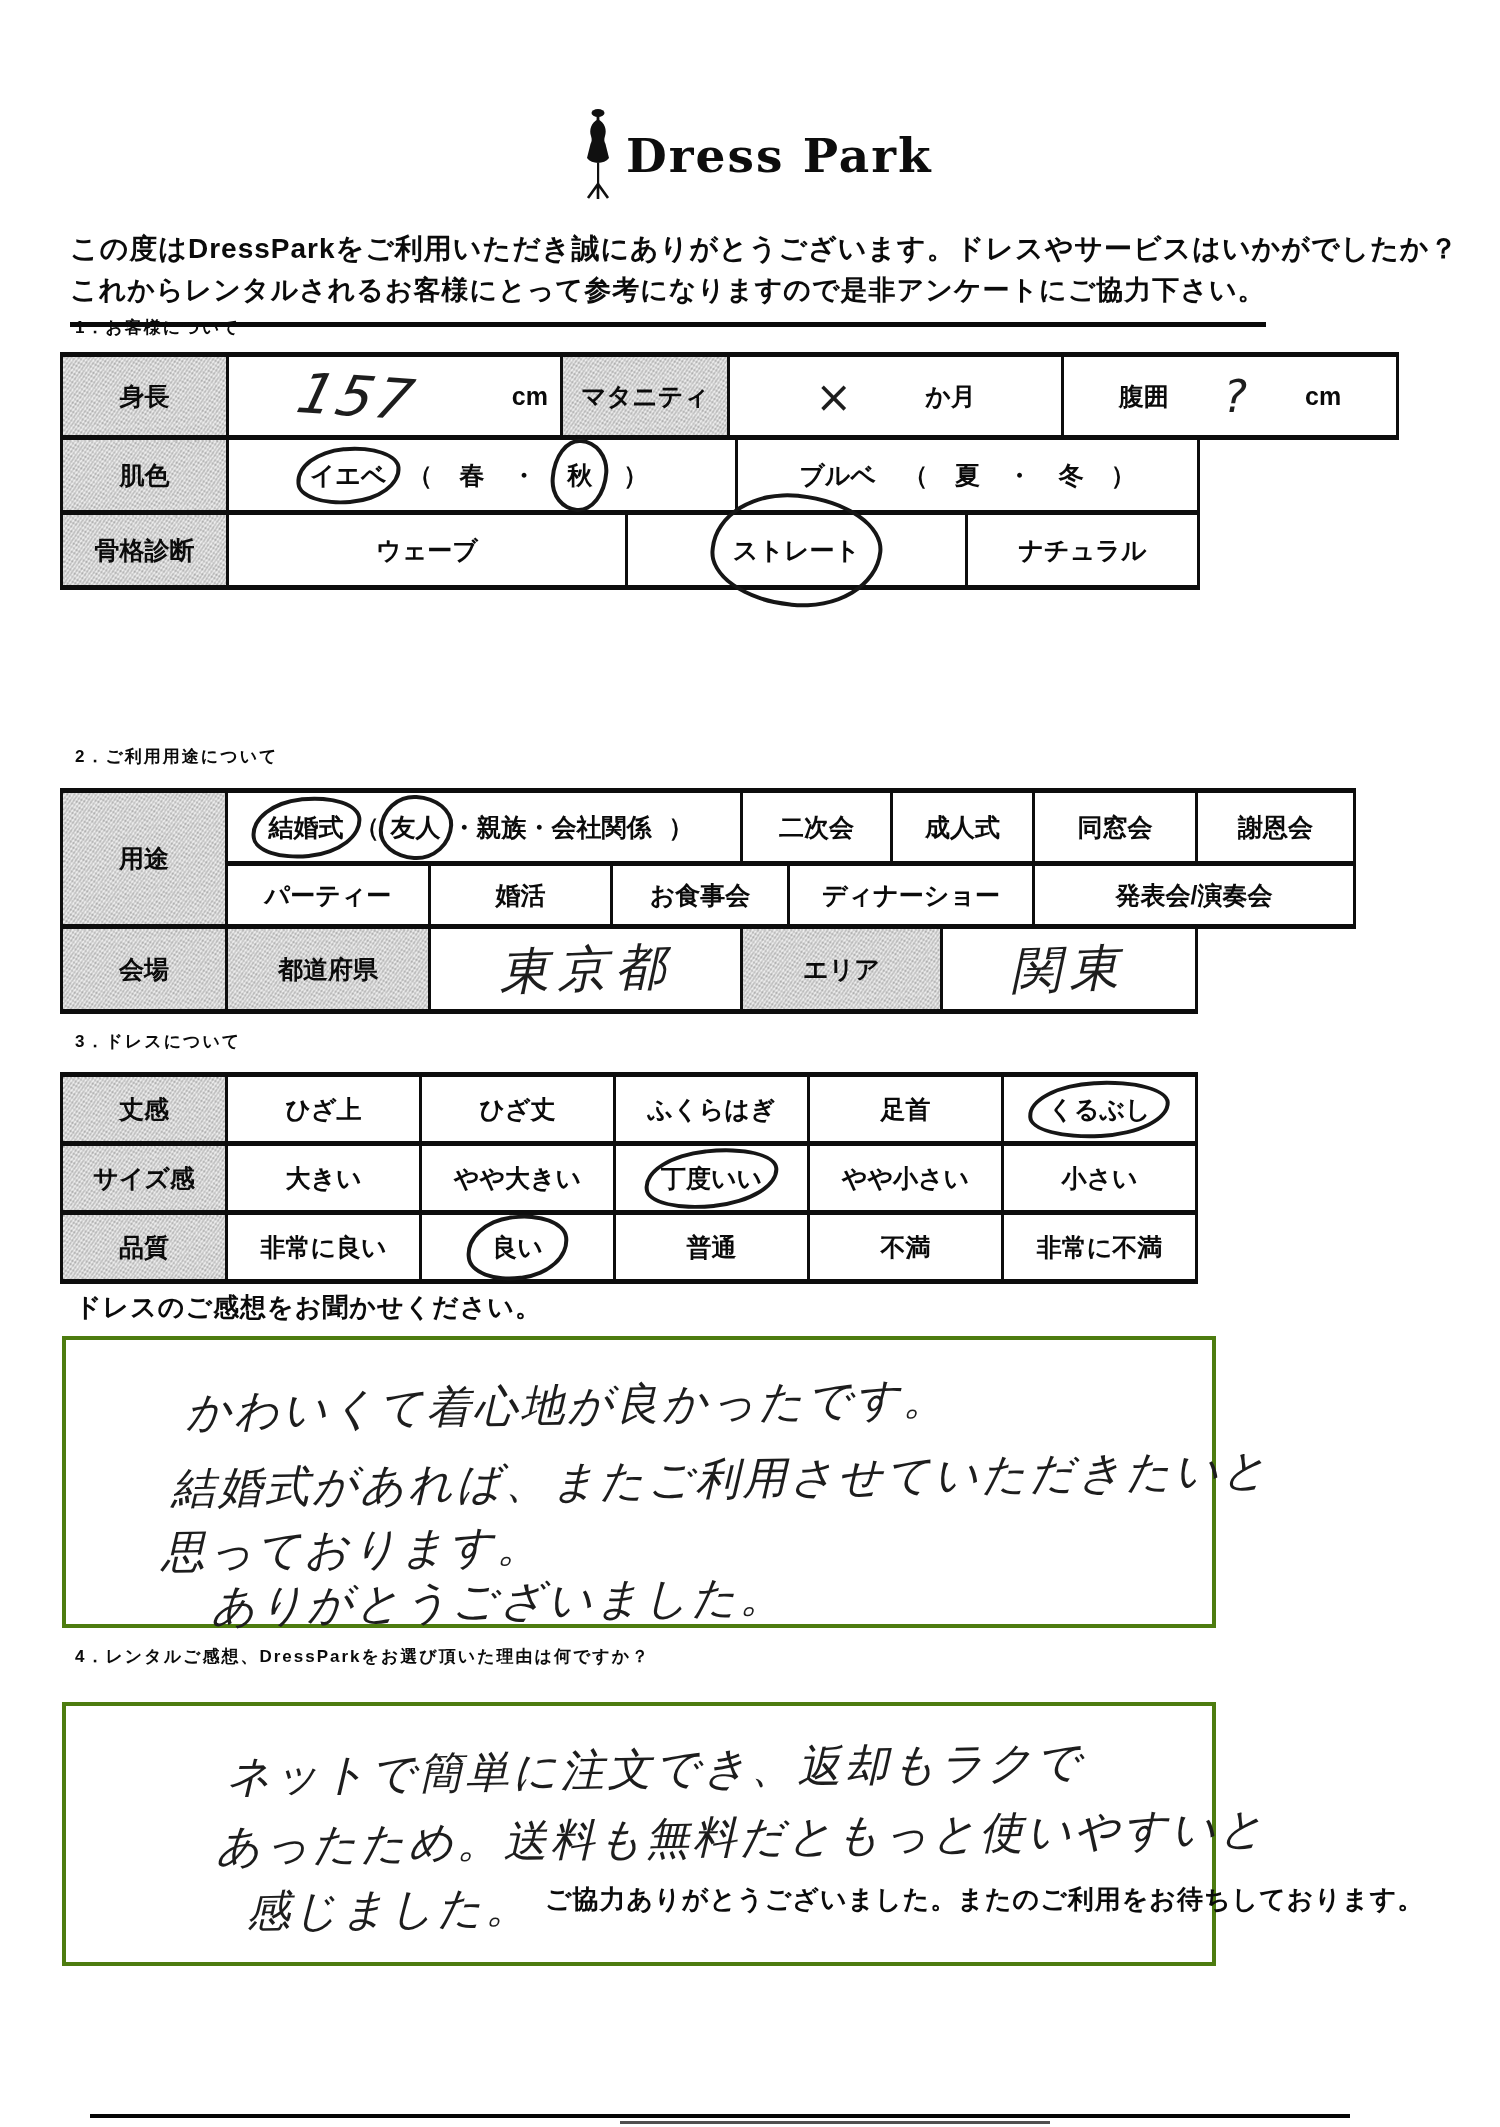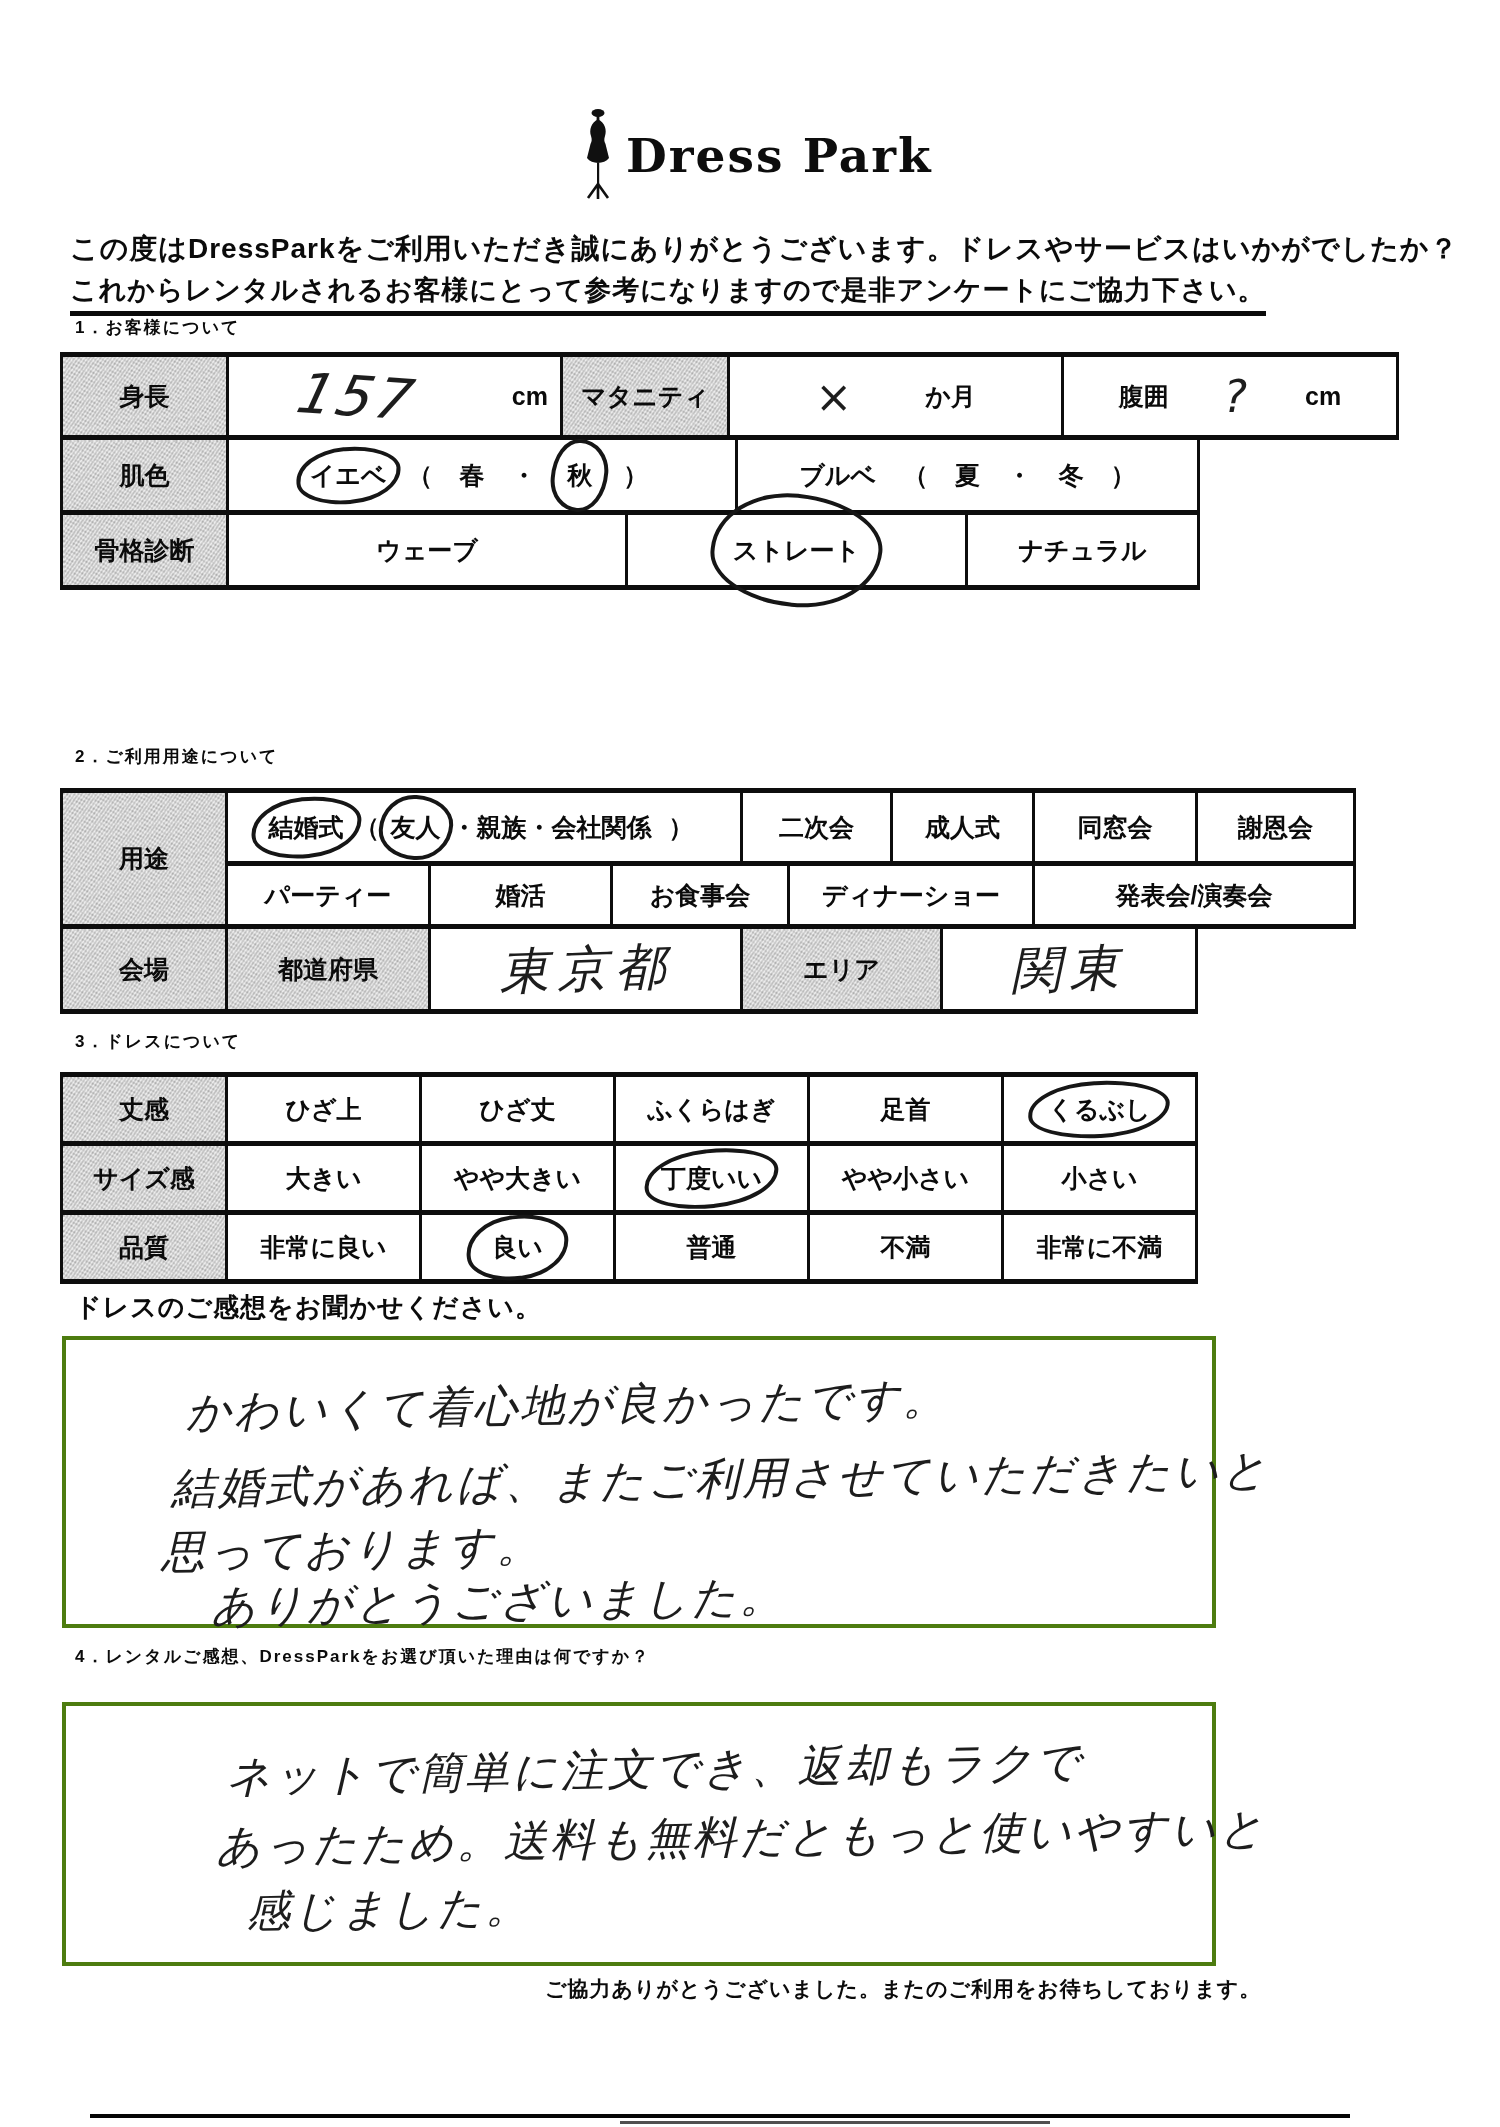--- a/index.html
+++ b/index.html
@@ -6,21 +6,21 @@
   #page{position:relative;width:1500px;height:2127px;background:#ffffff;overflow:hidden;
         font-family:"Liberation Sans","DejaVu Sans",sans-serif;color:#0b0b0b;margin:0 auto;}
   .abs{position:absolute;}
   
   .logo{top:108px;left:580px;display:flex;align-items:center;gap:10px;}
   .brand{font-family:"DejaVu Serif","Liberation Serif",serif;font-weight:bold;font-size:47px;
          letter-spacing:2px;color:#0d0d0d;}
   
   .intro1{top:230px;left:70px;font-size:28px;font-weight:bold;letter-spacing:1px;}
   .intro2{top:272px;left:70px;font-size:27px;font-weight:bold;letter-spacing:1px;
-          border-bottom:5px solid #0a0a0a;padding-bottom:3px;}
+          border-bottom:5px solid #0a0a0a;padding-bottom:14px;}
   .stitle{left:75px;font-size:17px;font-weight:bold;letter-spacing:2px;}
   
   table.t{border-collapse:collapse;table-layout:fixed;background:#fff;border:2px solid #0d0d0d;}
   .t td,.t th{border:3px solid #0d0d0d;border-top-width:5px;border-bottom-width:5px;
       text-align:center;vertical-align:middle;font-weight:bold;font-size:25px;padding:0;
       font-family:"Liberation Sans","DejaVu Sans",sans-serif;color:#0b0b0b;overflow:visible;}
   .shade{background-color:#ededed;
       background-image:repeating-linear-gradient(125deg,rgba(30,30,30,.28) 0 1px,transparent 1px 3px),
                        repeating-linear-gradient(35deg,rgba(30,30,30,.14) 0 1px,transparent 1px 4px);}
   .r64 td,.r64 th{height:64px;}
@@ -38,21 +38,21 @@
   
   .hw{font-family:"DejaVu Sans",sans-serif;font-style:italic;font-weight:400;color:#1d1d1d;
       white-space:nowrap;letter-spacing:3px;}
   .hw157{font-size:56px;display:inline-block;transform:rotate(4deg) skewX(-10deg);}
   .hwmark{font-size:44px;}
   .hwplace{font-size:50px;display:inline-block;transform:rotate(-2deg);letter-spacing:8px;}
   .cline{position:absolute;font-size:44px;transform:rotate(-1deg);}
   
   .cbox{border:4px solid #4d7c0f;background:#fff;}
   .prompt{font-size:26px;font-weight:bold;letter-spacing:1px;}
-  .footer{top:1975px;left:545px;font-size:21px;font-weight:bold;letter-spacing:1px;}
+  .footer{top:1882px;left:545px;font-size:26px;font-weight:bold;letter-spacing:1px;}
   .scanline{background:#050505;}
   .tok{margin:0 10px;}
   .flexc{display:flex;align-items:center;justify-content:center;}
 </style>
 </head>
 <body>
 
 <div id="page">
 
   <div class="abs logo">

